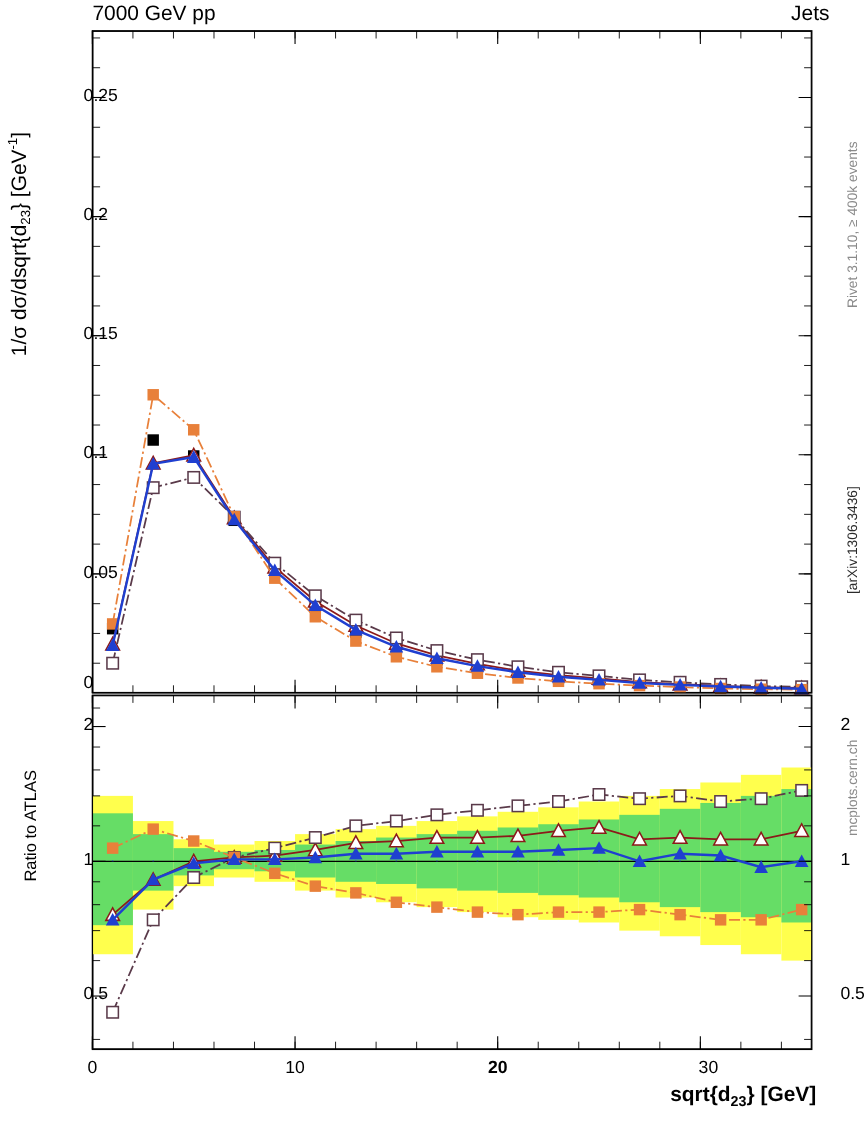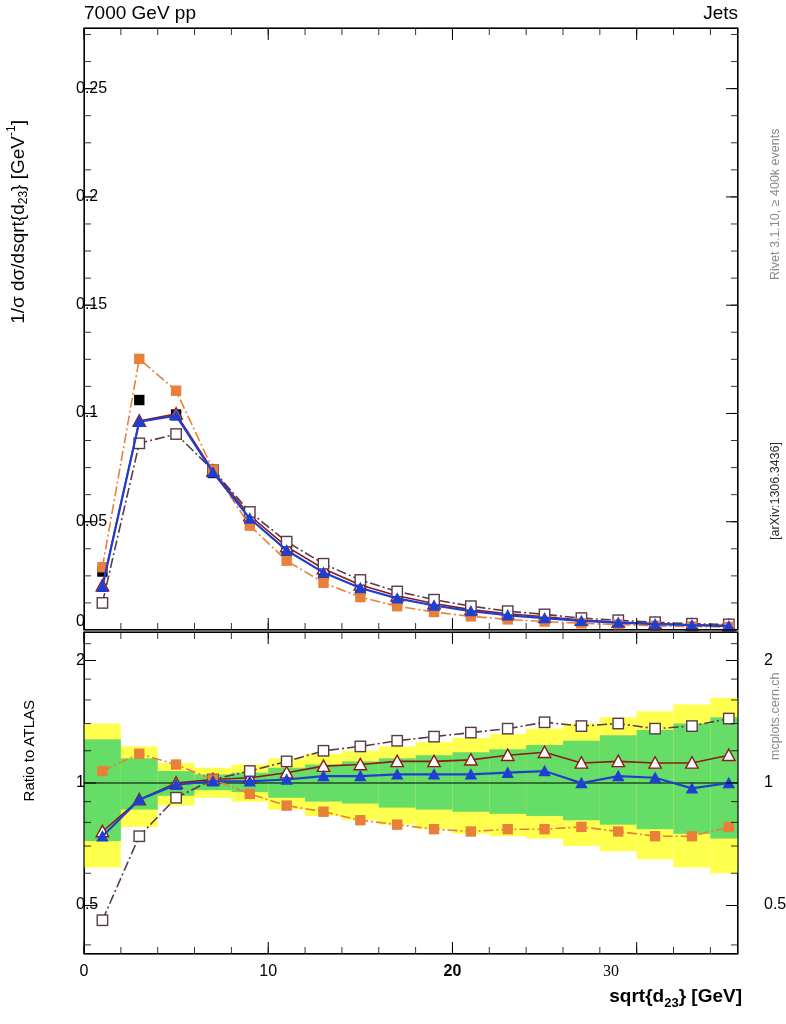--- a/index.html
+++ b/index.html
@@ -6,21 +6,21 @@
   body{
     width:786px;height:1024px;background:#ffffff;
     font-family:"Liberation Sans", sans-serif;
     color:#000;overflow:hidden;position:relative;
   }
   .root{position:absolute;left:0;top:0;width:786px;height:1024px;}
 
   
   .hdr{position:absolute;font-size:19px;}
   .hdr-left{left:84px;top:2px;}
-  .hdr-right{right:48px;top:2px;}
+  .hdr-right{right:32px;top:2px;}
 
   
   .vert{
     position:absolute;
     writing-mode:vertical-rl;
     transform:rotate(180deg);
     font-size:12.5px;color:#8a8a8a;white-space:nowrap;
   }
   .vert.dark{color:#2b2b2b;}
 
@@ -555,16 +555,16 @@
       <div class="numlab " style="left: 76px; top: 612px; text-align: right; width: 0px; white-space: nowrap; transform: translateX(-100%);">0</div>
       <div class="numlab " style="left: 76px; top: 895.499px; text-align: right; width: 0px; white-space: nowrap; transform: translateX(-100%);">0.5</div>
       <div class="numlab " style="left: 764px; top: 895.499px; text-align: right; width: 0px; white-space: nowrap; transform: translateX(-100%);">0.5</div>
       <div class="numlab " style="left: 76px; top: 773px; text-align: right; width: 0px; white-space: nowrap; transform: translateX(-100%);">1</div>
       <div class="numlab " style="left: 764px; top: 773px; text-align: right; width: 0px; white-space: nowrap; transform: translateX(-100%);">1</div>
       <div class="numlab " style="left: 76px; top: 650.501px; text-align: right; width: 0px; white-space: nowrap; transform: translateX(-100%);">2</div>
       <div class="numlab " style="left: 764px; top: 650.501px; text-align: right; width: 0px; white-space: nowrap; transform: translateX(-100%);">2</div>
       <div class="numlab " style="left: 84px; top: 962px; transform: translateX(-50%); white-space: nowrap;">0</div>
       <div class="numlab " style="left: 268.225px; top: 962px; transform: translateX(-50%); white-space: nowrap;">10</div>
       <div class="numlab " style="left: 452.451px; top: 962px; transform: translateX(-50%); white-space: nowrap; font-weight: bold;">20</div>
-      <div class="numlab " style="left: 611px; top: 962px; transform: translateX(-50%); white-space: nowrap; font-family: Liberation Serif, serif;">30</div>
+      <div class="numlab " style="left: 644px; top: 962px; transform: translateX(-50%); white-space: nowrap;">30</div>
     </div>
 
 </div>
 
 </body></html>

